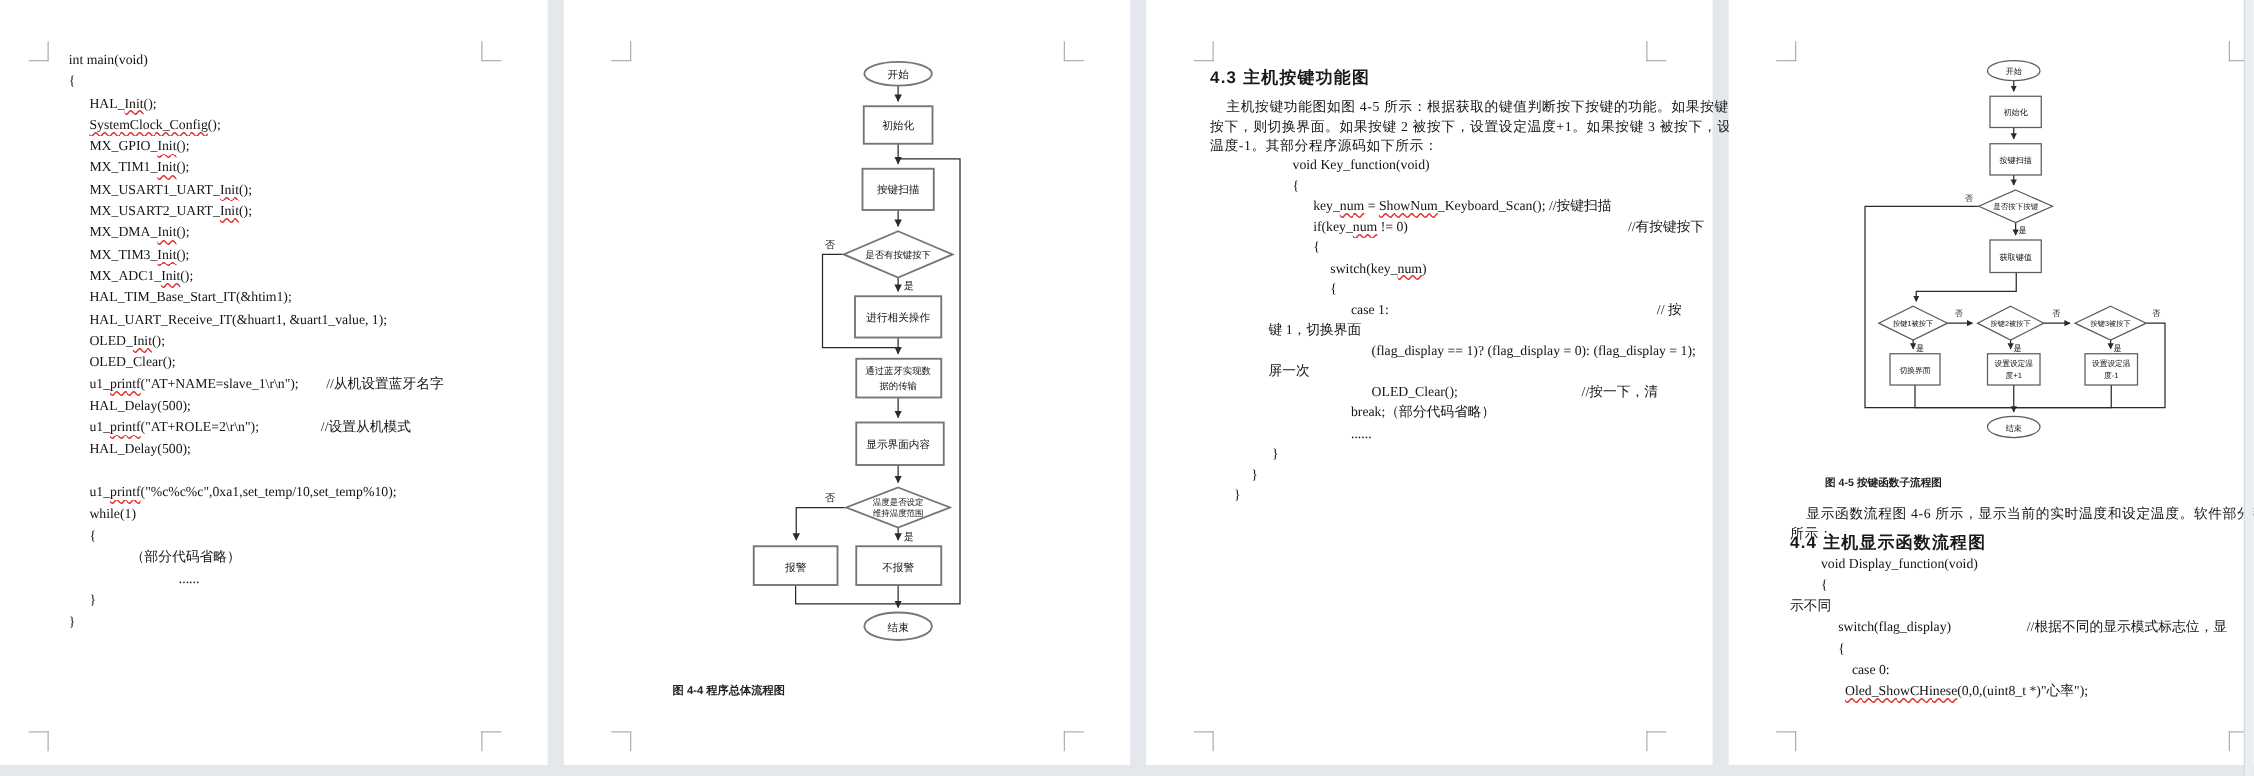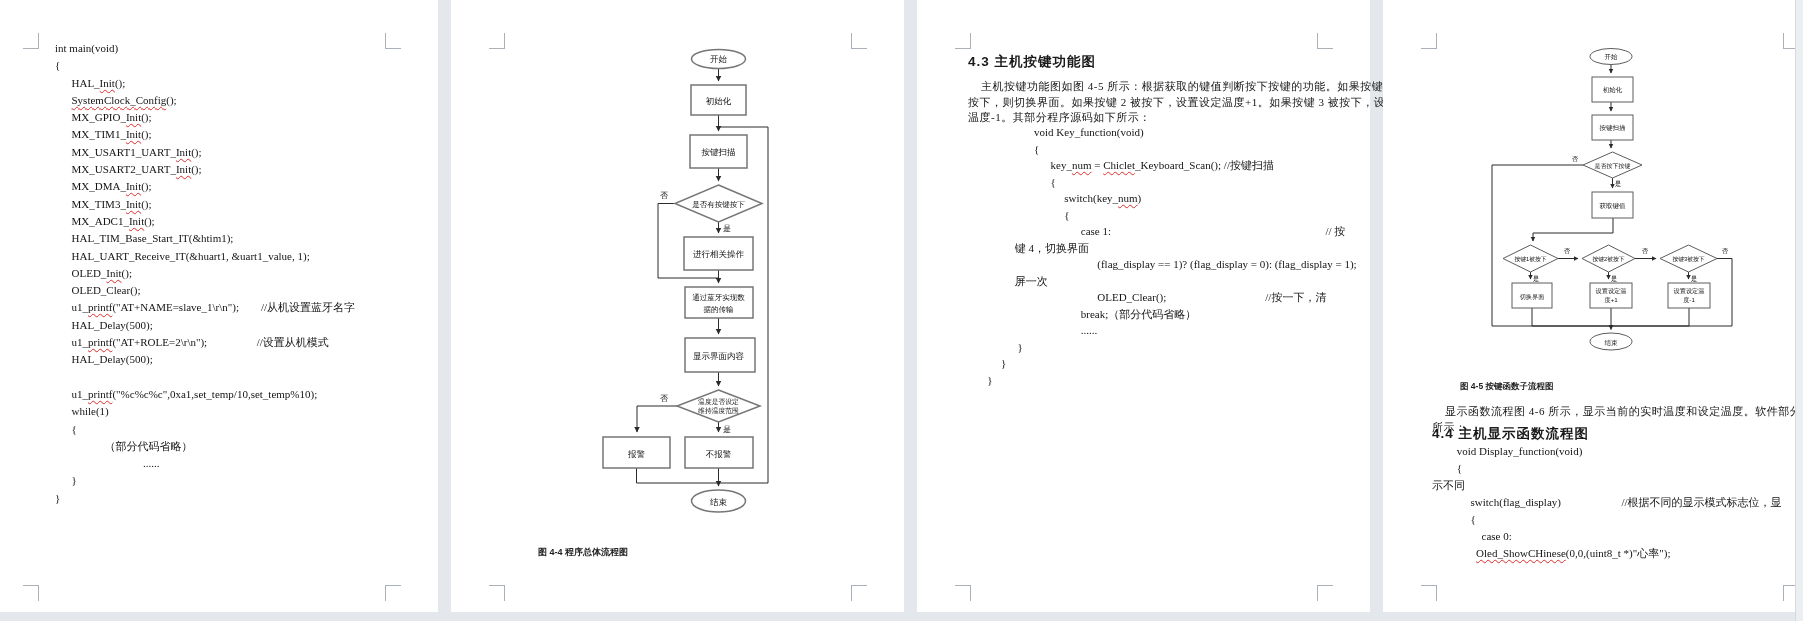--- a/index.html
+++ b/index.html
@@ -131,26 +131,27 @@
     <div class="mk br" style="left:400px;top:585px;"></div>
     <div class="heading" style="left:51px;top:53px;">4.3 主机按键功能图</div>
     <div class="para" style="left:51px;top:79px;width:360px;">
         <div class="cl"><span>    主机按键功能图如图 4-5 所示：根据获取的键值判断按下按键的功能。如果按键 1 被</span></div>
         <div class="cl"><span>按下，则切换界面。如果按键 2 被按下，设置设定温度+1。如果按键 3 被按下，设置设定</span></div>
         <div class="cl"><span>温度-1。其部分程序源码如下所示：</span></div>
       </div>
     <div class="codeblock" style="left:51px;top:124px;line-height:16.5px;">
         <div class="cl"><span>                        void Key_function(void)</span></div>
         <div class="cl"><span>                        {</span></div>
-        <div class="cl"><span>                              key_</span><span class="sq">num</span><span> = </span><span class="sq">Chiclet</span><span>_Keyboard_Scan(); //按键扫描</span></div>
+        <div class="cl"><span>                              key_</span><span class="sq">num</span><span> = </span><span class="sq">ShowNum</span><span>_Keyboard_Scan(); //按键扫描</span></div>
+        <div class="cl"><span>                              if(key_</span><span class="sq">num</span><span> != 0)                                                                //有按键按下</span></div>
         <div class="cl"><span>                              {</span></div>
         <div class="cl"><span>                                   switch(key_</span><span class="sq">num</span><span>)</span></div>
         <div class="cl"><span>                                   {</span></div>
         <div class="cl"><span>                                         case 1:                                                                              // 按</span></div>
-        <div class="cl"><span>                 键 4，切换界面</span></div>
+        <div class="cl"><span>                 键 1，切换界面</span></div>
         <div class="cl"><span>                                               (flag_display == 1)? (flag_display = 0): (flag_display = 1);</span></div>
         <div class="cl"><span>                 屏一次</span></div>
         <div class="cl"><span>                                               OLED_Clear();                                    //按一下，清</span></div>
         <div class="cl"><span>                                         break;（部分代码省略）</span></div>
         <div class="cl"><span>                                         ......</span></div>
         <div class="cl"><span>                  }</span></div>
         <div class="cl"><span>            }</span></div>
         <div class="cl"><span>       }</span></div>
       </div>
   </div>

